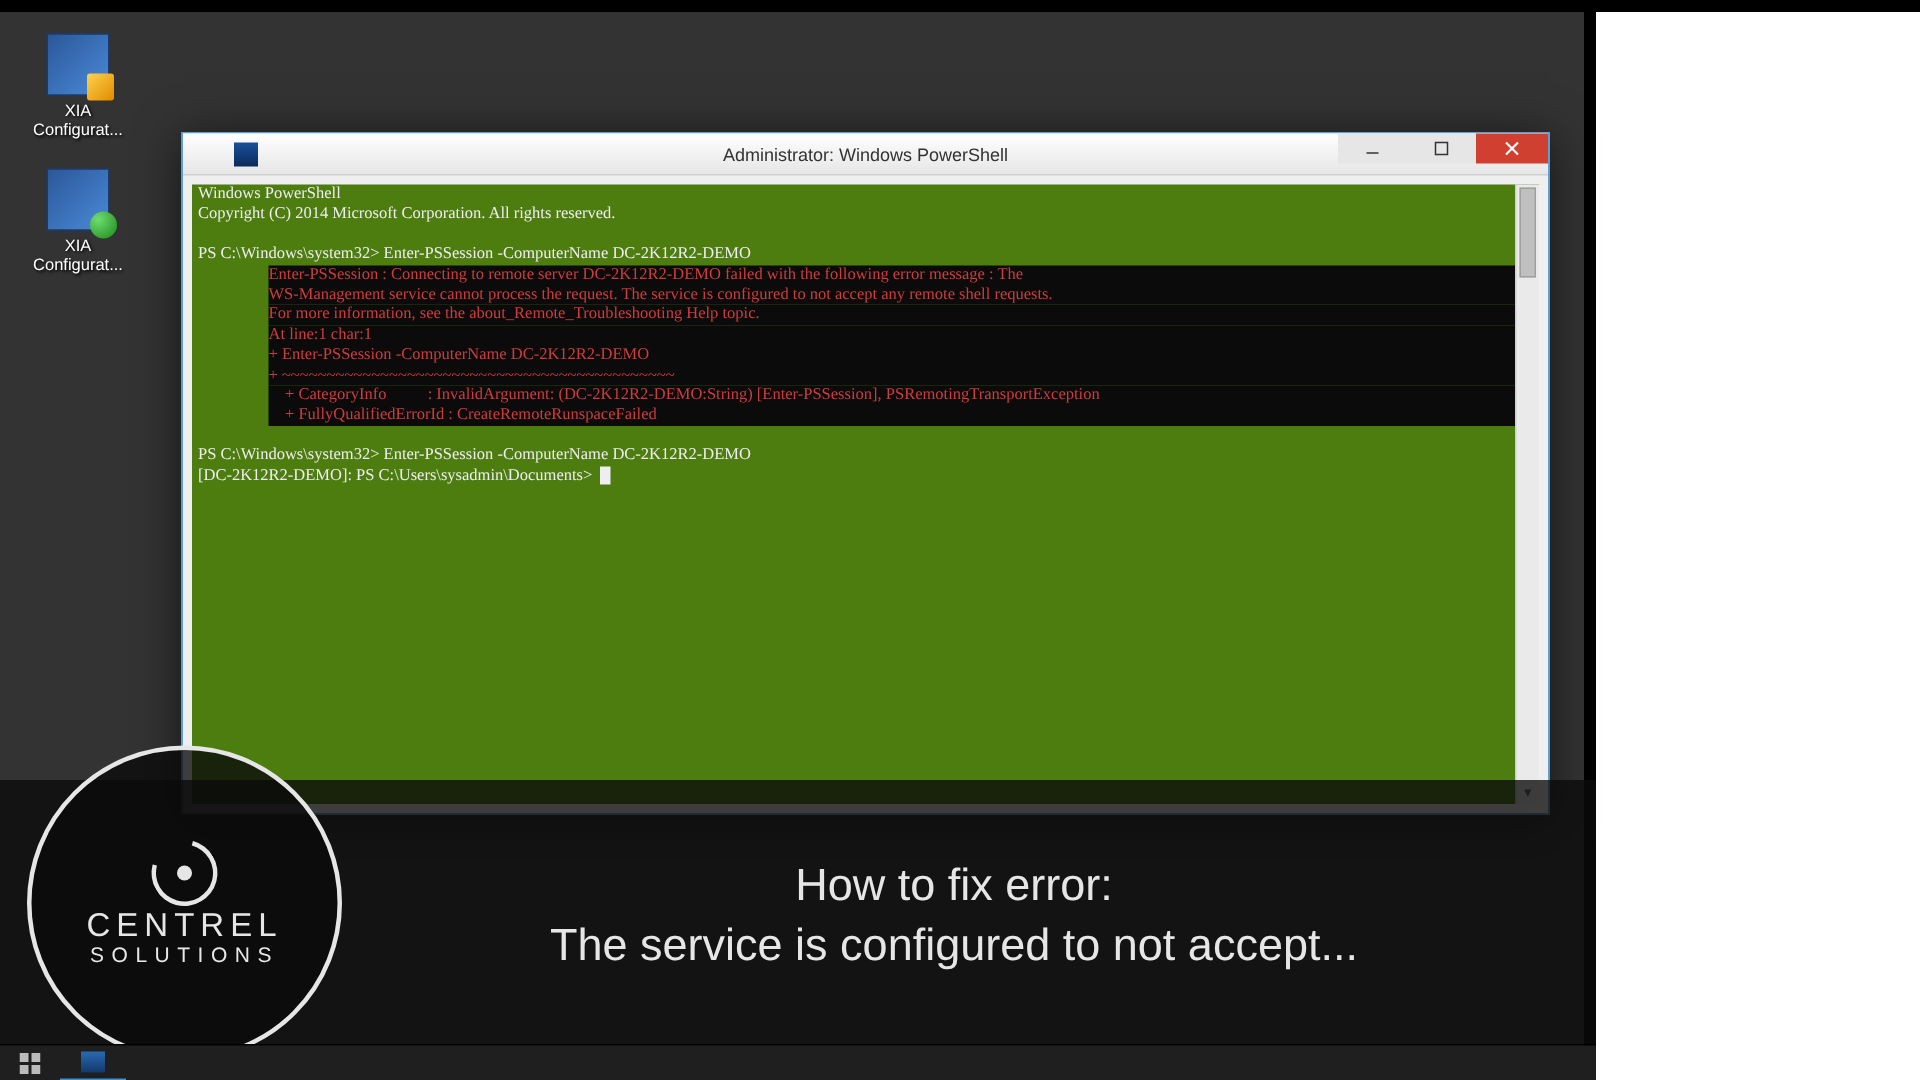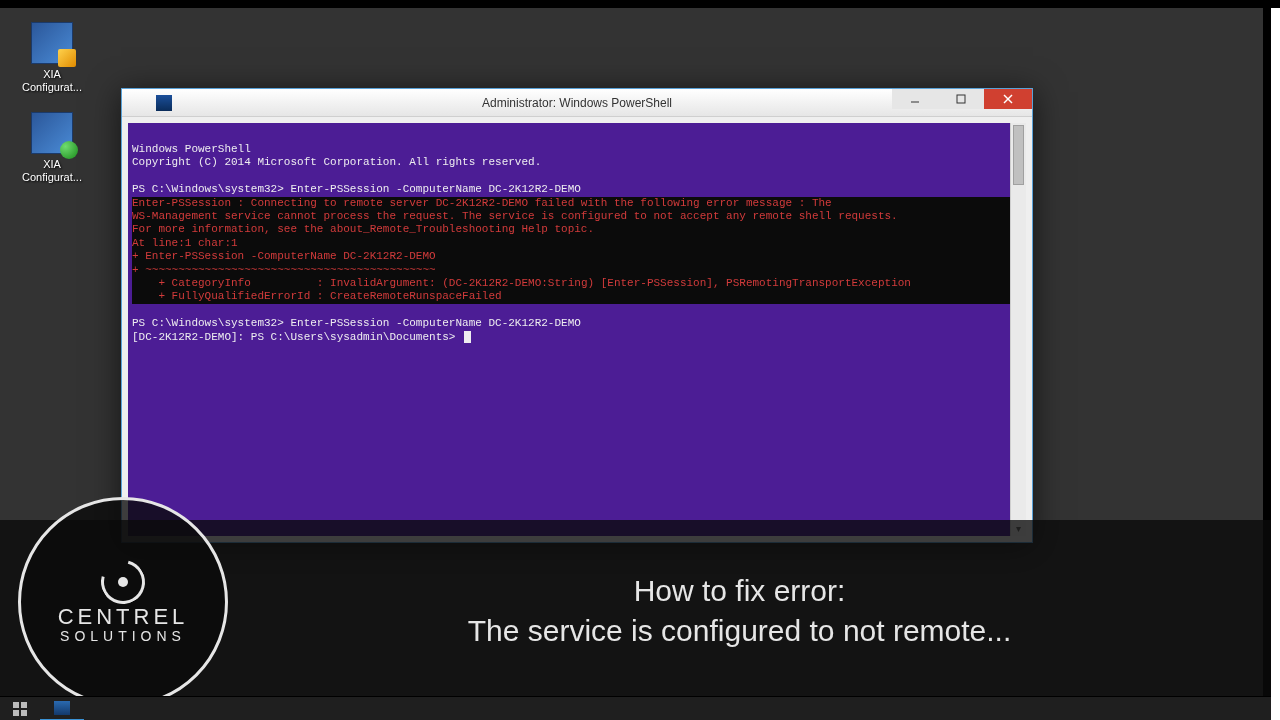--- a/index.html
+++ b/index.html
@@ -1,19 +1,19 @@
 <!DOCTYPE html>
 <html><head>
 <meta charset="utf-8">
 <style>
 * { margin: 0; padding: 0; box-sizing: border-box; }
 html, body { width: 1280px; height: 720px; overflow: hidden; font-family: "Segoe UI", Tahoma, sans-serif; }
 .desktop {
   position: relative;
-  width: 1271px; height: 720px;
+  width: 1064px; height: 720px;
   background: #333333;
 }
 .black-bar-top { position:absolute; left:0; top:0; width:1280px; height:8px; background:#000;}
 .black-bar-right { position:absolute; right:0; top:0; width:8px; height:720px; background:#000;}
 
 
 .desktop-icon {
   position: absolute;
   width: 76px;
   text-align: center;
@@ -65,37 +65,37 @@
   pointer-events:none;
 }
 .winbtns { position:absolute; right:0; top:0; display:flex; height:20px;}
 .winbtn { width:46px; height:20px; display:flex; align-items:center; justify-content:center; font-size:11px;}
 .winbtn.min, .winbtn.max { background:#e6e6e6; color:#333;}
 .winbtn.close { background:#d04030; color:#fff; width:48px;}
 .winbtn svg{ display:block;}
 
 .client {
   position:absolute; left:6px; right:6px; top:34px; bottom:6px;
-  background:#4c1d95;
-  font-family: Liberation Mono, monospace;
+  background:#4d7c0f;
+  font-family: Liberation Serif, serif;
   font-size:11px; line-height:1.22;
   color:#eeedf0;
   overflow:hidden;
-  padding:20px 4px 4px 4px;
+  padding:0 4px 4px 4px;
   white-space: pre-wrap;
 }
 .scroll {
   position:absolute; right:6px; top:34px; bottom:6px; width:16px;
   background:#eaeaea; border-left:1px solid #cfcfcf;
 }
 .scroll .thumb{ position:absolute; left:2px; right:2px; top:2px; height:60px; background:#c0c0c0; border:1px solid #a0a0a0;}
 .scroll .arrow{ position:absolute; left:0; right:0; height:16px; display:flex; align-items:center; justify-content:center; color:#666; font-size:10px;}
 .scroll .arrow.up{ top:0;} .scroll .arrow.down{ bottom:0;}
 
-.err { color:#d23b3b; background:#0b0b0b;}
+.err { color:#d23b3b; background:#0b0b0b;margin-left:47px;}
 .errline{ display:block;}
 .prompt{ color:#eeedf0;}
 .cursor{ display:inline-block; width:7px; height:12px; background:#eeedf0; vertical-align:text-bottom; margin-left:2px; animation:blink 1s steps(1) infinite;}
 @keyframes blink{50%{opacity:0}}
 
 
 .overlay {
   position:absolute; left:0; right:0; bottom:18px;
   height:182px;
   background: rgba(10,10,10,.78);
@@ -187,21 +187,21 @@
     <div class="logo-circle">
       <div class="logo-mark">
         <div class="outer"></div>
           <div class="innerdot"></div>
       </div>
       <div class="logo-text">CENTREL</div>
       <div class="logo-sub">SOLUTIONS</div>
     </div>
     <div class="overlay-text">
       <div>How to fix error:</div>
-      <div>The service is configured to not remote...</div>
+      <div>The service is configured to not accept...</div>
     </div>
   </div>
 
   <div class="taskbar">
     <div class="taskbtn start">
       <svg viewBox="0 0 14 14">
           <rect x="0" y="0" width="6" height="6" fill="#bbb"></rect>
           <rect x="8" y="0" width="6" height="6" fill="#bbb"></rect>
           <rect x="0" y="8" width="6" height="6" fill="#bbb"></rect>
           <rect x="8" y="8" width="6" height="6" fill="#bbb"></rect>

